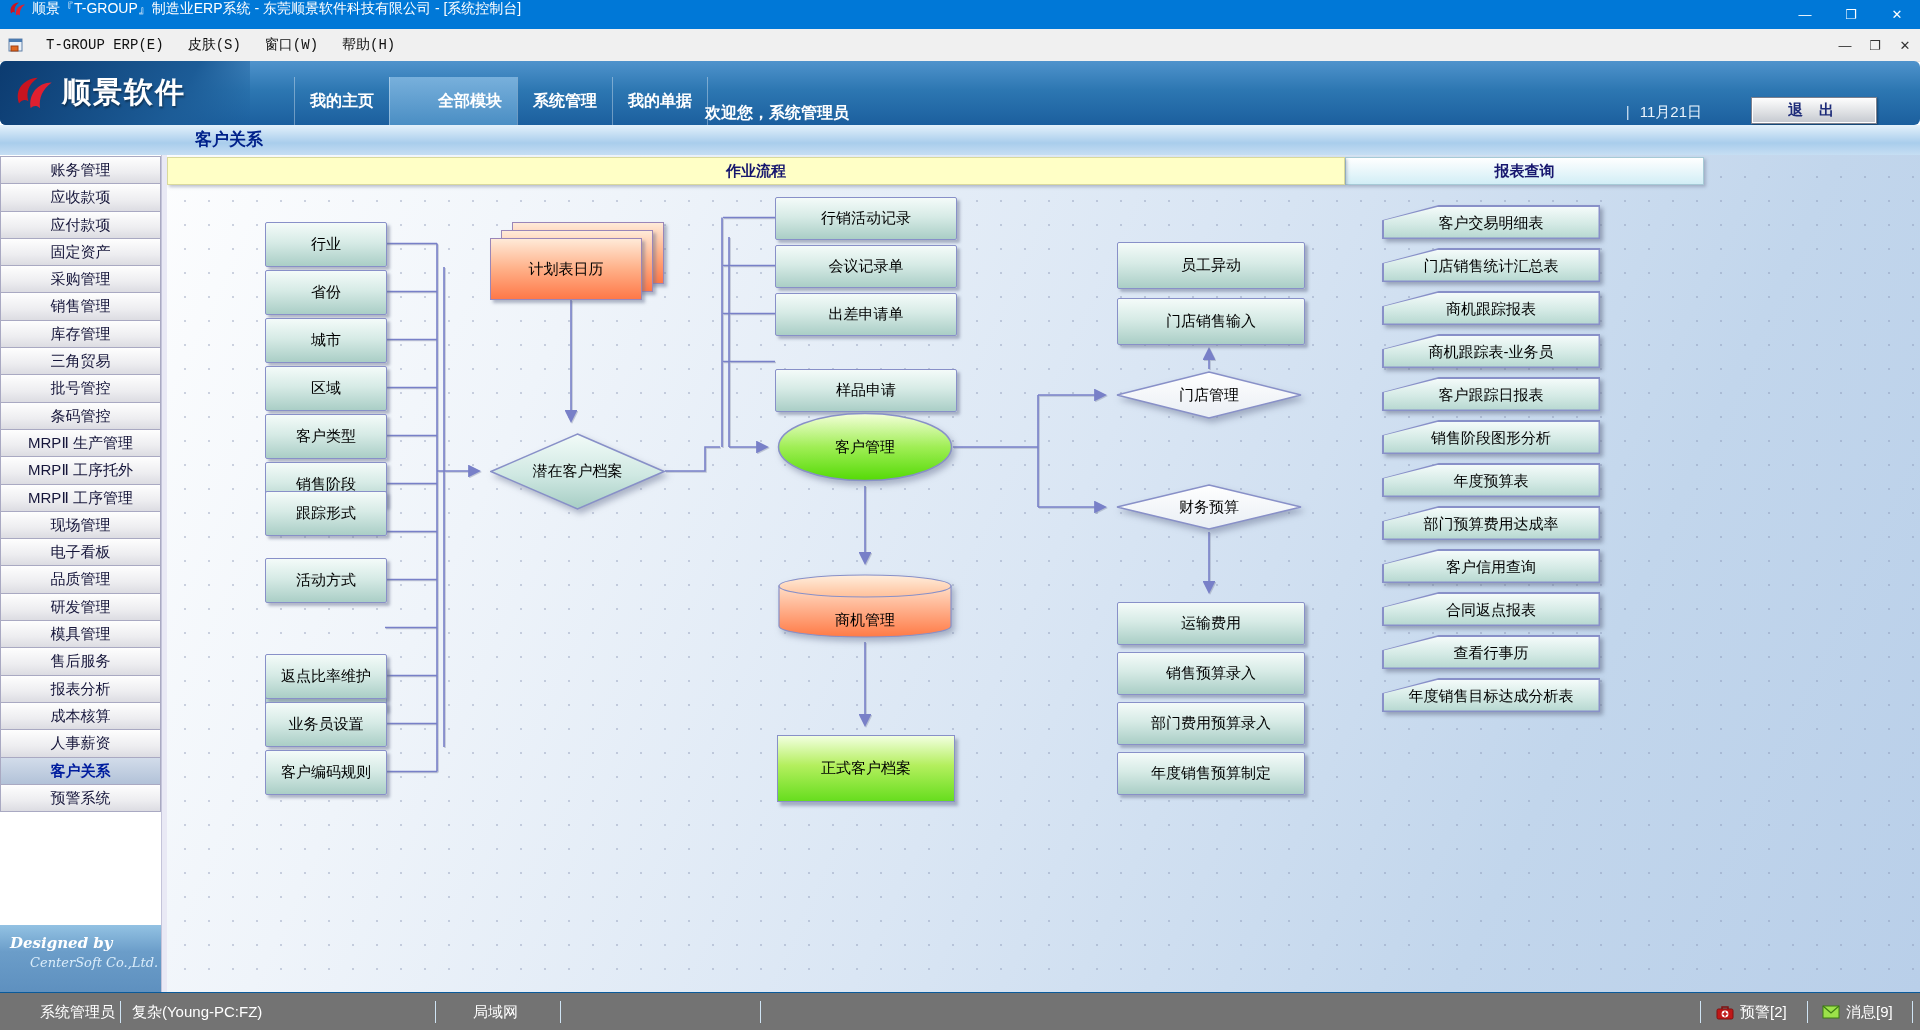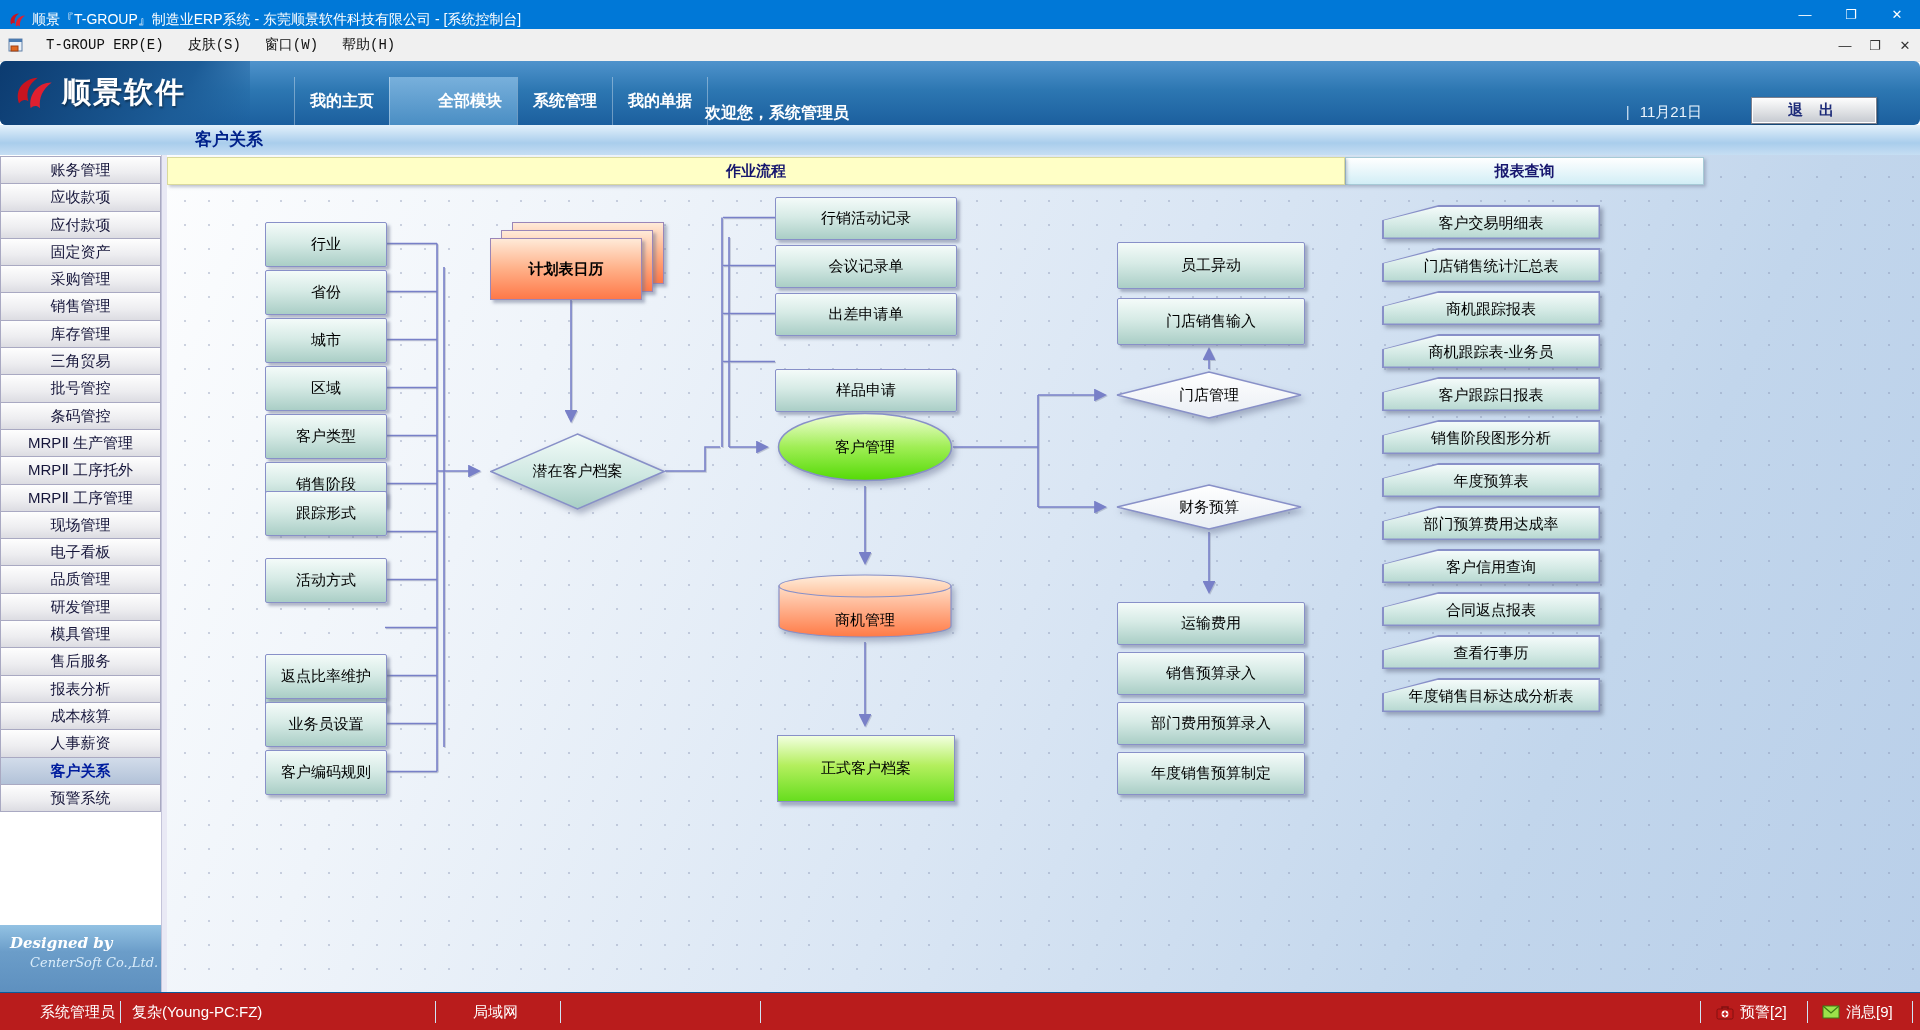--- a/index.html
+++ b/index.html
@@ -1,21 +1,21 @@
 <!DOCTYPE html>
 <html><head>
 <meta charset="utf-8">
 <style>
   html,body{margin:0;padding:0;}
   body{width:1920px;height:1030px;position:relative;overflow:hidden;
        font-family:"Liberation Sans",sans-serif;background:#fff;
        -webkit-font-smoothing:antialiased;}
   
   .titlebar{position:absolute;left:0;top:0;width:1920px;height:29px;background:#0078d7;
-            display:flex;align-items:flex-end;color:#fff;font-size:14px;}
+            display:flex;align-items:flex-start;color:#fff;font-size:14px;}
   .titlebar .app-ico{margin:0 6px 0 8px;display:flex;}
   .titlebar .t-title{flex:1;white-space:nowrap;}
   .win-btns{display:flex;align-items:center;height:100%;}
   .win-btn{width:46px;height:100%;display:flex;align-items:center;justify-content:center;
            color:#fff;font-size:13px;}
   
   .menubar{position:absolute;left:0;top:29px;width:1920px;height:32px;background:#f0f0f0;
            border-bottom:1px solid #e0e0e0;display:flex;align-items:center;font-size:14px;color:#111;}
   .menubar .m-ico{margin:0 10px 0 8px;display:flex;}
   .menu-items{display:flex;}
@@ -85,37 +85,37 @@
   .rightbox{left:950px;width:186px;height:45px;}
   .budget{left:950px;width:186px;height:41px;}
   .shape-node{position:absolute;}
   .shape-node svg{display:block;filter:drop-shadow(3px 4px 3px rgba(105,115,145,.5));}
   .shape-label{position:absolute;left:0;top:0;width:100%;height:100%;display:flex;
         align-items:center;justify-content:center;font-size:15px;color:#000;}
   .cyl-label{padding-top:14px;}
   .formal{left:610px;top:580px;width:176px;height:65px;border:1px solid #8890c8;
         background:linear-gradient(180deg,#f2ffe0 0%,#b4ef5e 45%,#67dd1e 100%);
         box-shadow:3px 4px 3px rgba(105,115,145,.5);}
-  .calendar{left:323px;top:67px;width:172px;height:76px;font-weight:bold;}
+  .calendar{left:323px;top:67px;width:172px;height:76px;}
   .cal-card{position:absolute;width:150px;height:60px;border:1px solid #9a86b8;
         background:linear-gradient(180deg,#ffead8 0%,#ffb088 50%,#ff7848 100%);
         box-shadow:3px 3px 3px rgba(108,118,145,.5);}
   .cal-label{display:flex;align-items:center;justify-content:center;font-size:15px;}
   
   .report{position:absolute;left:1215px;width:218px;height:34px;
           filter:drop-shadow(3px 3px 2px rgba(100,110,135,.55));cursor:default;}
   .report .shape{position:absolute;inset:0;background:#8890c8;
           clip-path:polygon(0 45%,26% 0,100% 0,100% 100%,0 100%);}
   .report .inner{position:absolute;inset:1.5px;
           clip-path:polygon(0 45%,26% 0,100% 0,100% 100%,0 100%);
           background:linear-gradient(180deg,#f4fbfa 0%,#d4eae5 55%,#b7d8d1 100%);}
   .report .lbl{position:absolute;inset:0;display:flex;align-items:center;justify-content:center;
           padding-top:3px;font-size:15px;color:#000;}
   
-  .statusbar{position:absolute;left:0;top:992px;width:1920px;height:38px;background:#b91c1c;
+  .statusbar{position:absolute;left:0;top:992px;width:1920px;height:38px;background:#737373;
           border-top:1px solid #0a5a9a;color:#fff;font-size:15px;}
   .sb-cell{position:absolute;top:0;line-height:38px;white-space:nowrap;}
   .sb-div{position:absolute;top:8px;width:1px;height:22px;background:#cfe4f4;}
   .sb-ico{position:absolute;top:11px;display:flex;}
 </style>
 </head>
 <body>
 
 <div class="titlebar">
   <span class="app-ico">

